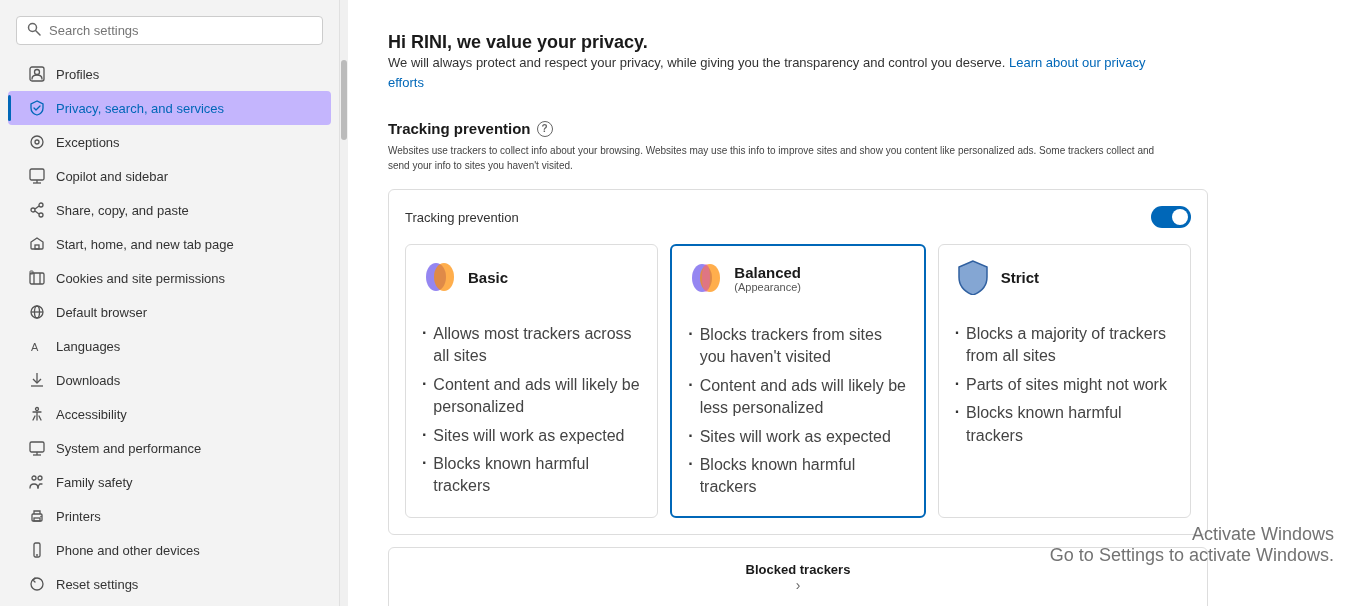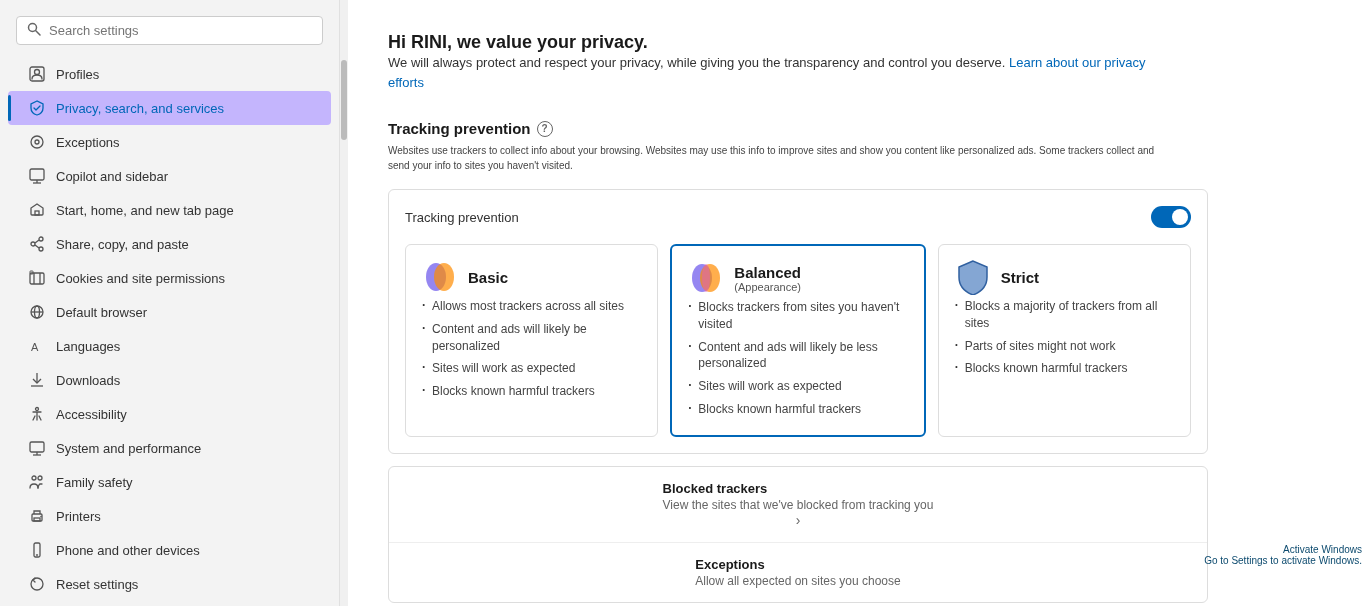--- a/index.html
+++ b/index.html
@@ -185,37 +185,37 @@
       background: #fff;
     }
     .mode-card.selected {
       border-color: #0067b8;
       border-width: 2px;
     }
     .mode-card-header {
       display: flex;
       align-items: center;
       gap: 10px;
-      margin-bottom: 0;
+      margin-bottom: 25px;
     }
     .mode-card-title {
       font-size: 15px;
       font-weight: 600;
       color: #1a1a1a;
     }
     .mode-card-subtitle {
       font-size: 11px;
       color: #555;
     }
     .mode-card ul {
       list-style: none;
       padding: 0;
     }
     .mode-card ul li {
-      font-size: 12px;
+      font-size: 16px;
       color: #444;
       padding: 3px 0;
       display: flex;
       gap: 6px;
       line-height: 1.4;
     }
     .mode-card ul li::before {
       content: '·';
       color: #333;
       font-weight: bold;
@@ -258,24 +258,24 @@
 
     
     ::-webkit-scrollbar { width: 6px; }
     ::-webkit-scrollbar-track { background: #f0f0f0; }
     ::-webkit-scrollbar-thumb { background: #bbb; border-radius: 3px; }
 
     
     .activate-windows {
       position: fixed;
       bottom: 40px;
-      right: 4px;
+      right: 32px;
       text-align: right;
-      color: #0c4a6e;
-      font-size: 10px;
+      color: #737373;
+      font-size: 18px;
       pointer-events: none;
     }
 
     
     .track-icon {
       width: 36px;
       height: 36px;
       flex-shrink: 0;
     }
   </style>
@@ -331,38 +331,38 @@
         <line x1="4" y1="15" x2="12" y2="15" stroke="#555" stroke-width="1.3"></line>
         <line x1="8" y1="12" x2="8" y2="15" stroke="#555" stroke-width="1.3"></line>
       </svg>
     </span>
     <span>Copilot and sidebar</span>
   </div>
 
   <div class="nav-item">
     <span class="icon">
       <svg width="16" height="16" viewBox="0 0 16 16" fill="none">
-        <path d="M2 12V6l6-4 6 4v6a1 1 0 01-1 1H3a1 1 0 01-1-1z" stroke="#555" stroke-width="1.3"></path>
-        <rect x="6" y="9" width="4" height="4" stroke="#555" stroke-width="1.3"></rect>
-      </svg>
-    </span>
-    <span>Start, home, and new tab page</span>
-  </div>
-
-  <div class="nav-item">
-    <span class="icon">
-      <svg width="16" height="16" viewBox="0 0 16 16" fill="none">
         <circle cx="12" cy="3" r="2" stroke="#555" stroke-width="1.3"></circle>
         <circle cx="12" cy="13" r="2" stroke="#555" stroke-width="1.3"></circle>
         <circle cx="4" cy="8" r="2" stroke="#555" stroke-width="1.3"></circle>
         <line x1="6" y1="7" x2="10" y2="4" stroke="#555" stroke-width="1.3"></line>
         <line x1="6" y1="9" x2="10" y2="12" stroke="#555" stroke-width="1.3"></line>
       </svg>
     </span>
     <span>Share, copy, and paste</span>
+  </div>
+
+  <div class="nav-item">
+    <span class="icon">
+      <svg width="16" height="16" viewBox="0 0 16 16" fill="none">
+        <path d="M2 12V6l6-4 6 4v6a1 1 0 01-1 1H3a1 1 0 01-1-1z" stroke="#555" stroke-width="1.3"></path>
+        <rect x="6" y="9" width="4" height="4" stroke="#555" stroke-width="1.3"></rect>
+      </svg>
+    </span>
+    <span>Start, home, and new tab page</span>
   </div>
 
   <div class="nav-item">
     <span class="icon">
       <svg width="16" height="16" viewBox="0 0 16 16" fill="none">
         <rect x="1" y="3" width="14" height="11" rx="1.5" stroke="#555" stroke-width="1.3"></rect>
         <line x1="5" y1="3" x2="5" y2="14" stroke="#555" stroke-width="1.3"></line>
         <line x1="11" y1="3" x2="11" y2="14" stroke="#555" stroke-width="1.3"></line>
         <rect x="1" y="1" width="3" height="3" rx="0.5" stroke="#555" stroke-width="1"></rect>
       </svg>
@@ -551,21 +551,20 @@
           <li>Blocks known harmful trackers</li>
         </ul>
       </div>
     </div>
   </div>
 
   <div class="bottom-row">
     <div class="bottom-row-item">
       <div>
         <div class="bottom-row-title">Blocked trackers</div>
-        <div class="bottom-row-desc">View the sites that we've blocked from tracking you</div>
       </div>
       <span class="chevron-right">›</span>
     </div>
     <div class="bottom-row-item">
       <div>
         <div class="bottom-row-title">Exceptions</div>
         <div class="bottom-row-desc">Allow all expected on sites you choose</div>
       </div>
     </div>
   </div>

